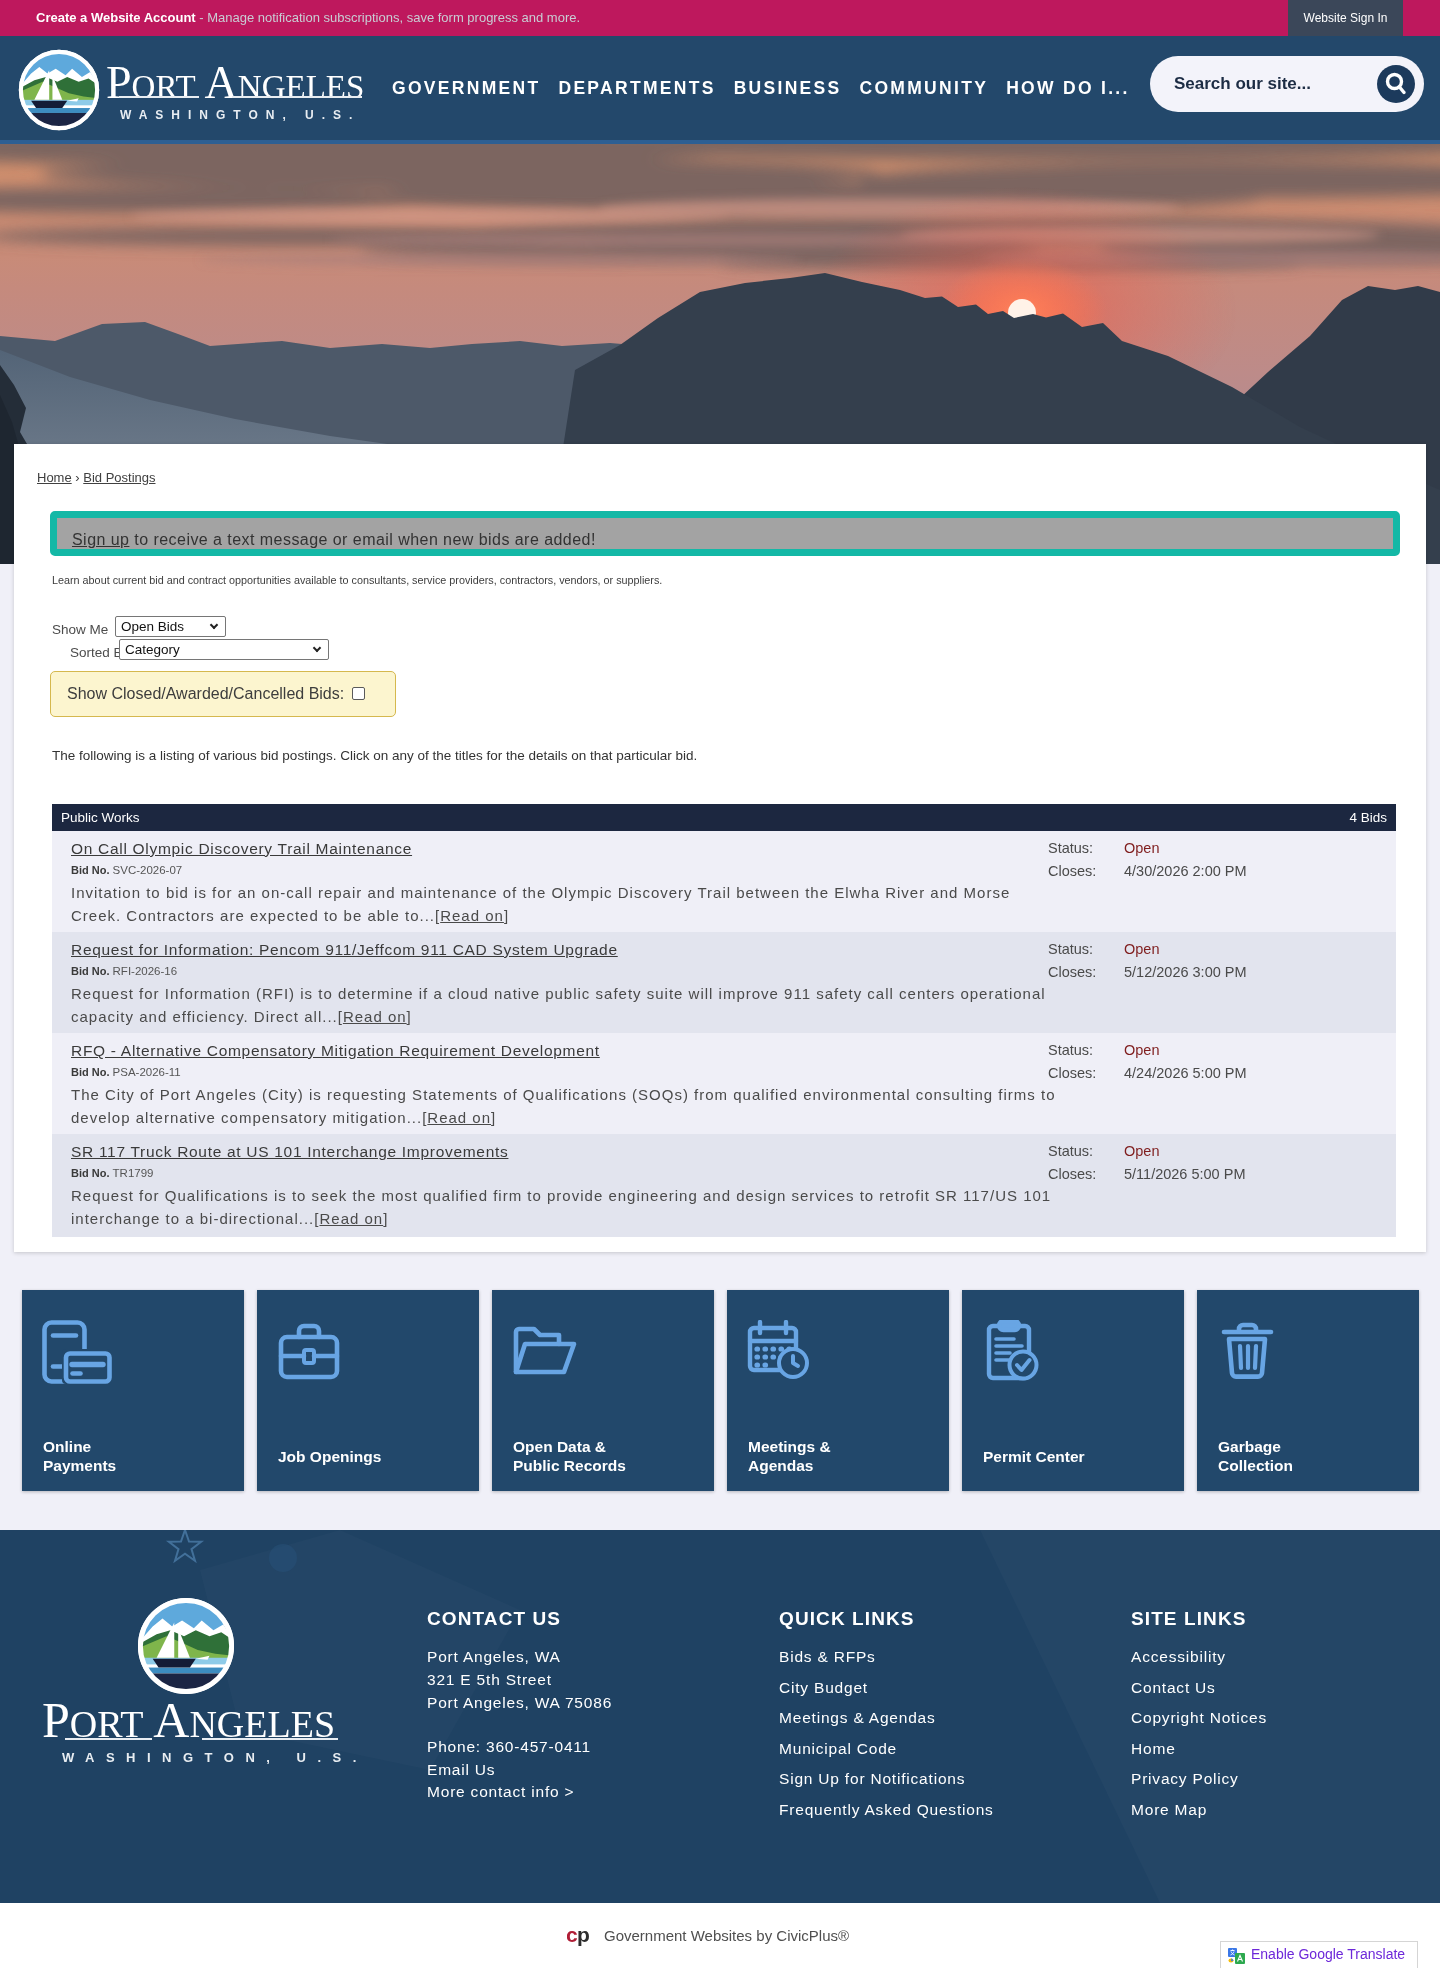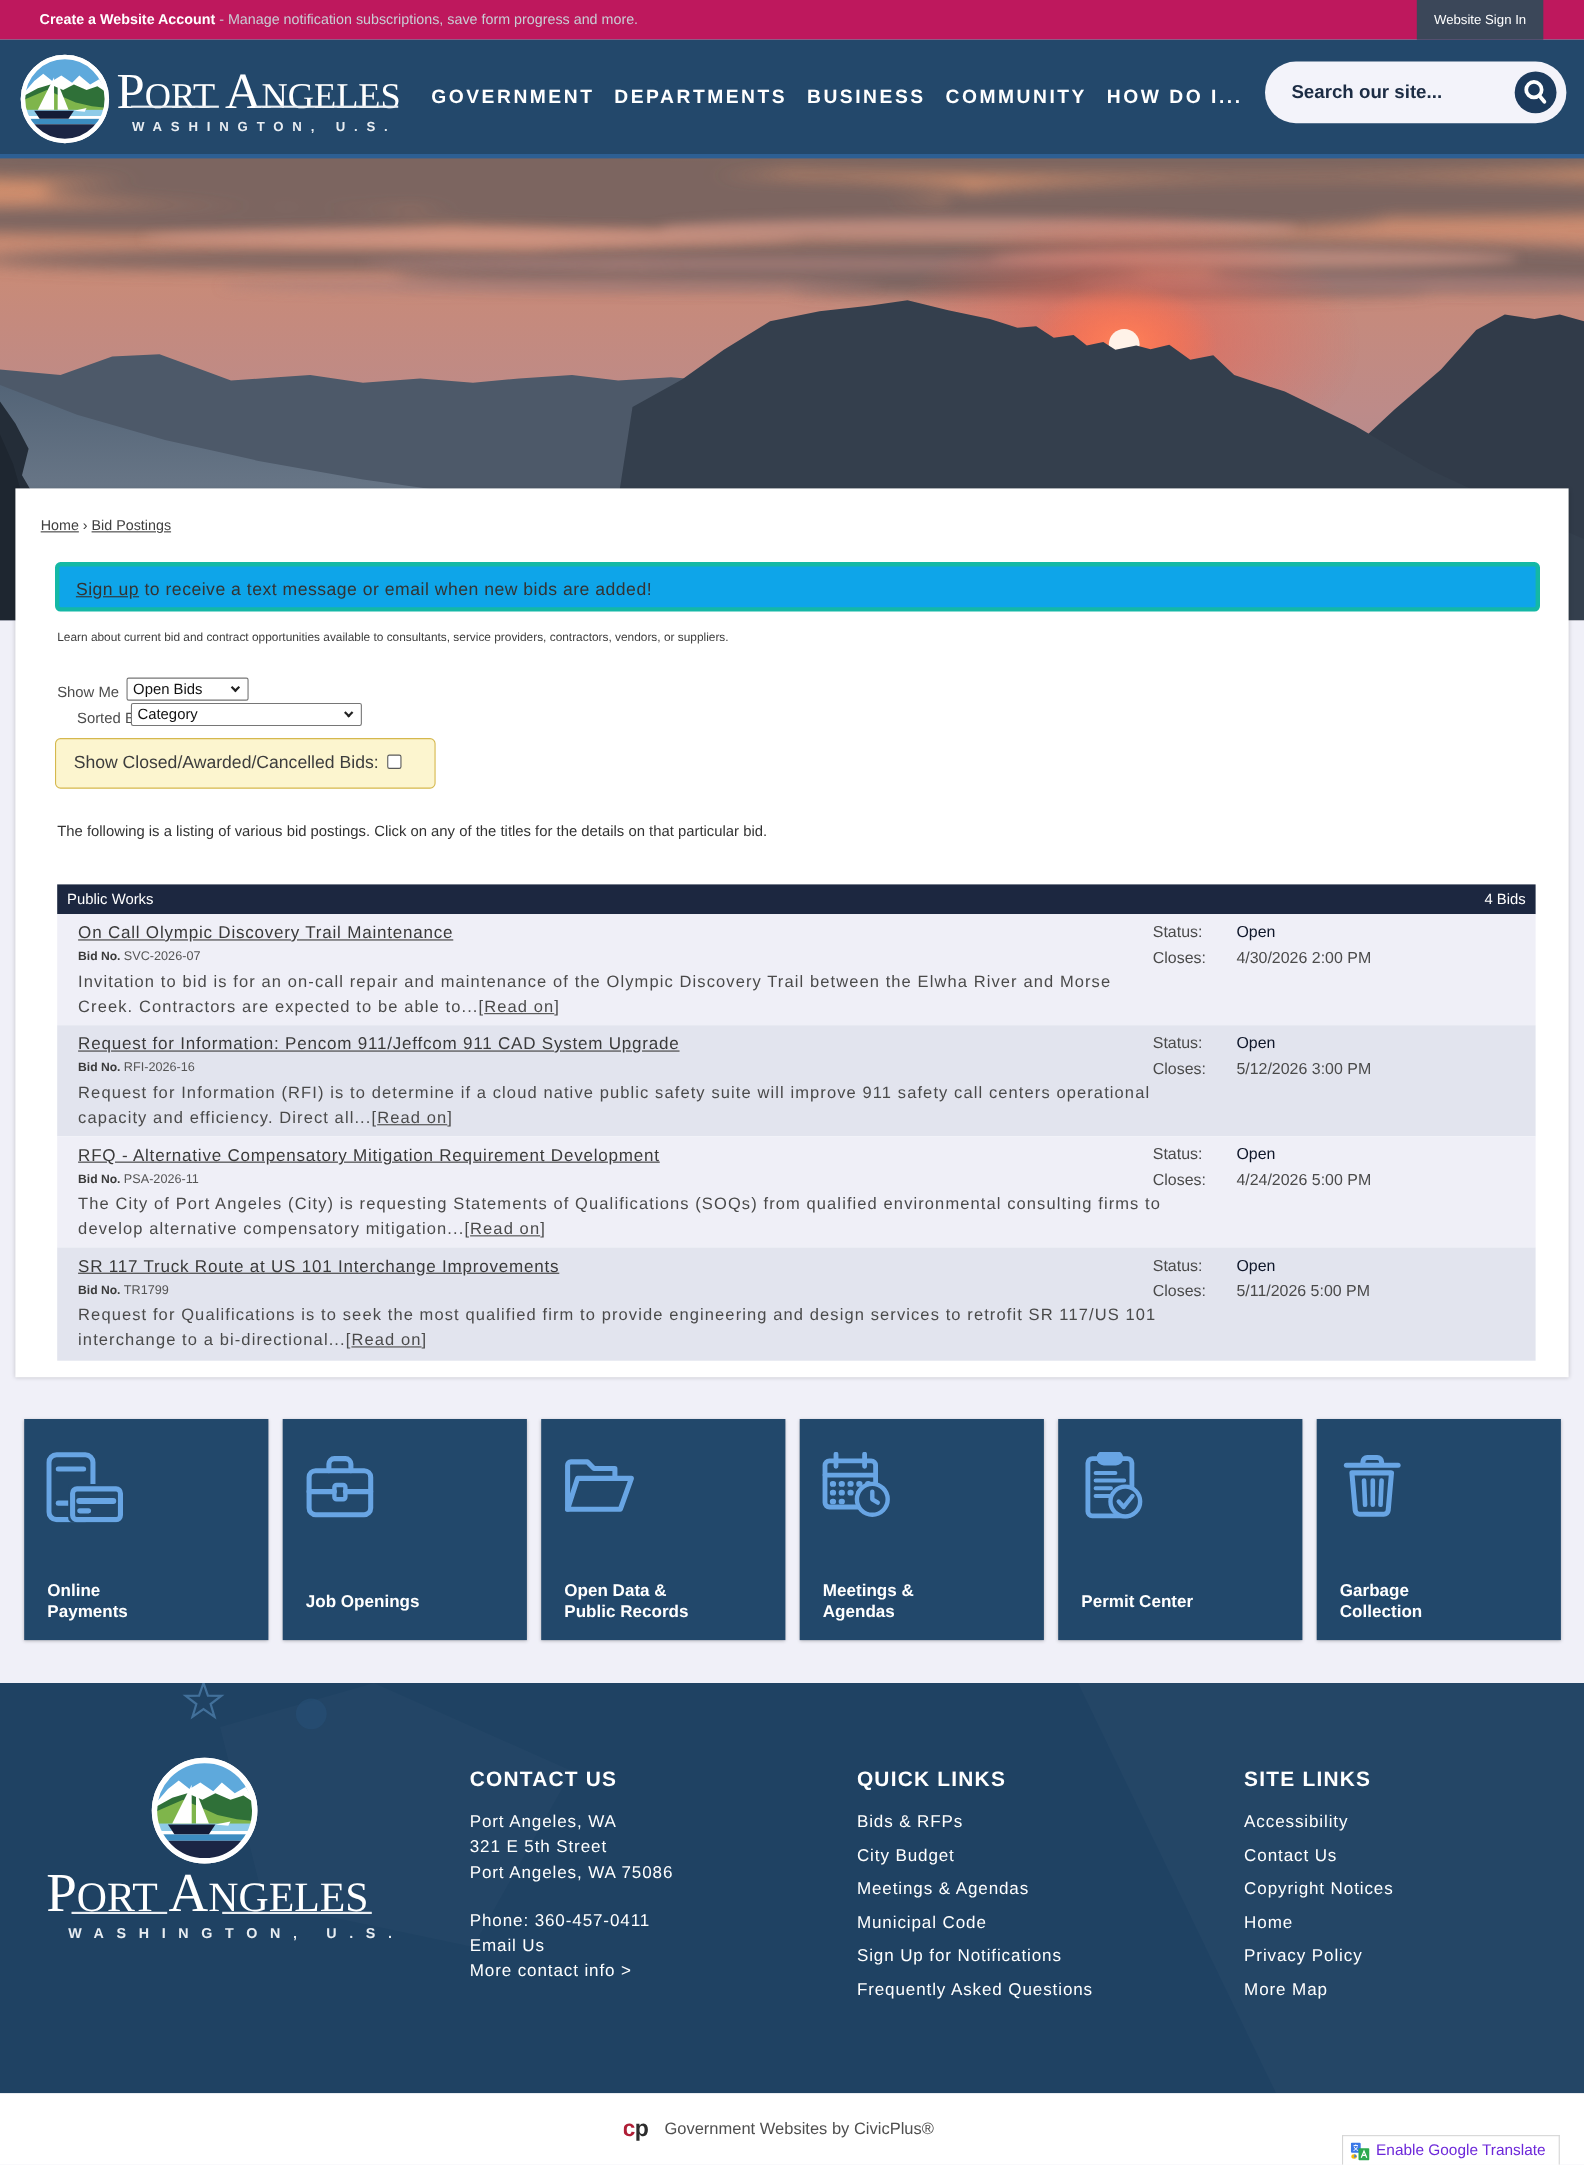--- a/index.html
+++ b/index.html
@@ -17,21 +17,21 @@
 #nav span { display:inline-block; line-height:104px; color:#fff; font-weight:700; font-size:17.5px; letter-spacing:2.3px; margin-right:18px; }
 #search { position:absolute; top:20px; left:1150px; width:274px; height:56px; background:#f3f3fa; border-radius:28px; }
 #search .ph { position:absolute; left:24px; top:18px; font-size:17px; font-weight:700; color:#1c2c44; }
 #search .btn { position:absolute; right:9px; top:9px; width:38px; height:38px; border-radius:50%; background:#1c3a5c; }
 
 #hero { position:absolute; top:140px; left:0; width:1440px; height:424px; overflow:hidden; }
 
 #card { position:absolute; top:444px; left:14px; width:1412px; height:808px; background:#ffffff; box-shadow:0 1px 4px rgba(0,0,0,0.18); }
 #crumbs { position:absolute; top:26px; left:23px; font-size:13px; color:#404040; }
 #crumbs a { color:#404040; }
-#ybar { position:absolute; top:67px; left:36px; width:1350px; height:45px; background:#0ea5e9; border:4px solid #14b8a6; border-radius:5px; font-size:16px; letter-spacing:0.45px; color:#333; line-height:43px; padding-left:15px; }
+#ybar { position:absolute; top:67px; left:36px; width:1350px; height:45px; background:#a3a3a3; border:7px solid #14b8a6; border-radius:5px; font-size:16px; letter-spacing:0.45px; color:#333; line-height:43px; padding-left:15px; }
 #ybar a { color:#333; }
 #learn { position:absolute; top:130px; left:38px; font-size:10.8px; color:#3d3d3d; }
 .lbl { position:absolute; font-size:13.5px; color:#4c4c4c; }
 .sel { position:absolute; border:1px solid #767676; border-radius:2px; background:#fff; font-size:13.5px; color:#111; padding-left:5px; }
 .sel .arr { position:absolute; right:8px; top:5px; width:6px; height:6px; border-right:2px solid #222; border-bottom:2px solid #222; transform:rotate(45deg); }
 #ybox { position:absolute; top:227px; left:36px; width:346px; height:46px; background:#fcf5cf; border:1px solid #d5b84e; border-radius:5px; font-size:16px; color:#3d3d3d; line-height:44px; padding-left:16px; }
 #ybox .cb { display:inline-block; width:13px; height:13px; border:1px solid #5a5a5a; border-radius:2px; background:#fff; vertical-align:-1px; margin-left:8px; }
 #intro { position:absolute; top:304px; left:38px; font-size:13.5px; color:#333; }
 
 #tbl { position:absolute; top:348px; left:38px; width:1344px;margin-top:12px; }
@@ -41,21 +41,21 @@
 .row.lt { background:#efeff7; }
 .row.dk { background:#e2e4ee; }
 .row .title { position:absolute; left:19px; top:9px; font-size:15.5px; letter-spacing:0.7px; color:#3a3a3a; }
 .row .bidno { position:absolute; left:19px; top:33px; font-size:11px; color:#3a3a3a; }
 .row .bidno b { font-weight:700; }
 .row .bidno span { color:#555; font-size:11.5px; }
 .row .desc { position:absolute; left:19px; top:50px; font-size:15px; letter-spacing:1px; color:#4a4a4a; line-height:23px; }
 .row .desc a { color:#4a4a4a; }
 .row .st1 { position:absolute; left:996px; top:9px; font-size:14.5px; color:#4a4a4a; }
 .row .st2 { position:absolute; left:996px; top:32px; font-size:14.5px; color:#4a4a4a; }
-.row .sv1 { position:absolute; left:1072px; top:9px; font-size:14.5px; color:#0f172a; }
+.row .sv1 { position:absolute; left:1072px; top:9px; font-size:14.5px; color:#7f1d1d; }
 .row .sv2 { position:absolute; left:1072px; top:32px; font-size:14.5px; color:#4a4a4a; }
 
 .tile { position:absolute; top:1290px; width:222px; height:201px; background:#22486b; box-shadow:0 1px 3px rgba(0,0,0,0.25); }
 .tile .lab { position:absolute; left:21px; color:#fff; font-weight:700; font-size:15.5px; line-height:18.5px; }
 .tile svg { position:absolute; left:20px; top:30px; }
 
 #footer { position:absolute; top:1530px; left:0; width:1440px; height:373px; background:#1f4263; overflow:hidden; }
 #footer h3 { color:#fff; font-size:19px; font-weight:700; letter-spacing:1.1px; position:absolute; }
 .flink { position:absolute; color:#fff; font-size:15.5px; letter-spacing:0.8px; }
 

